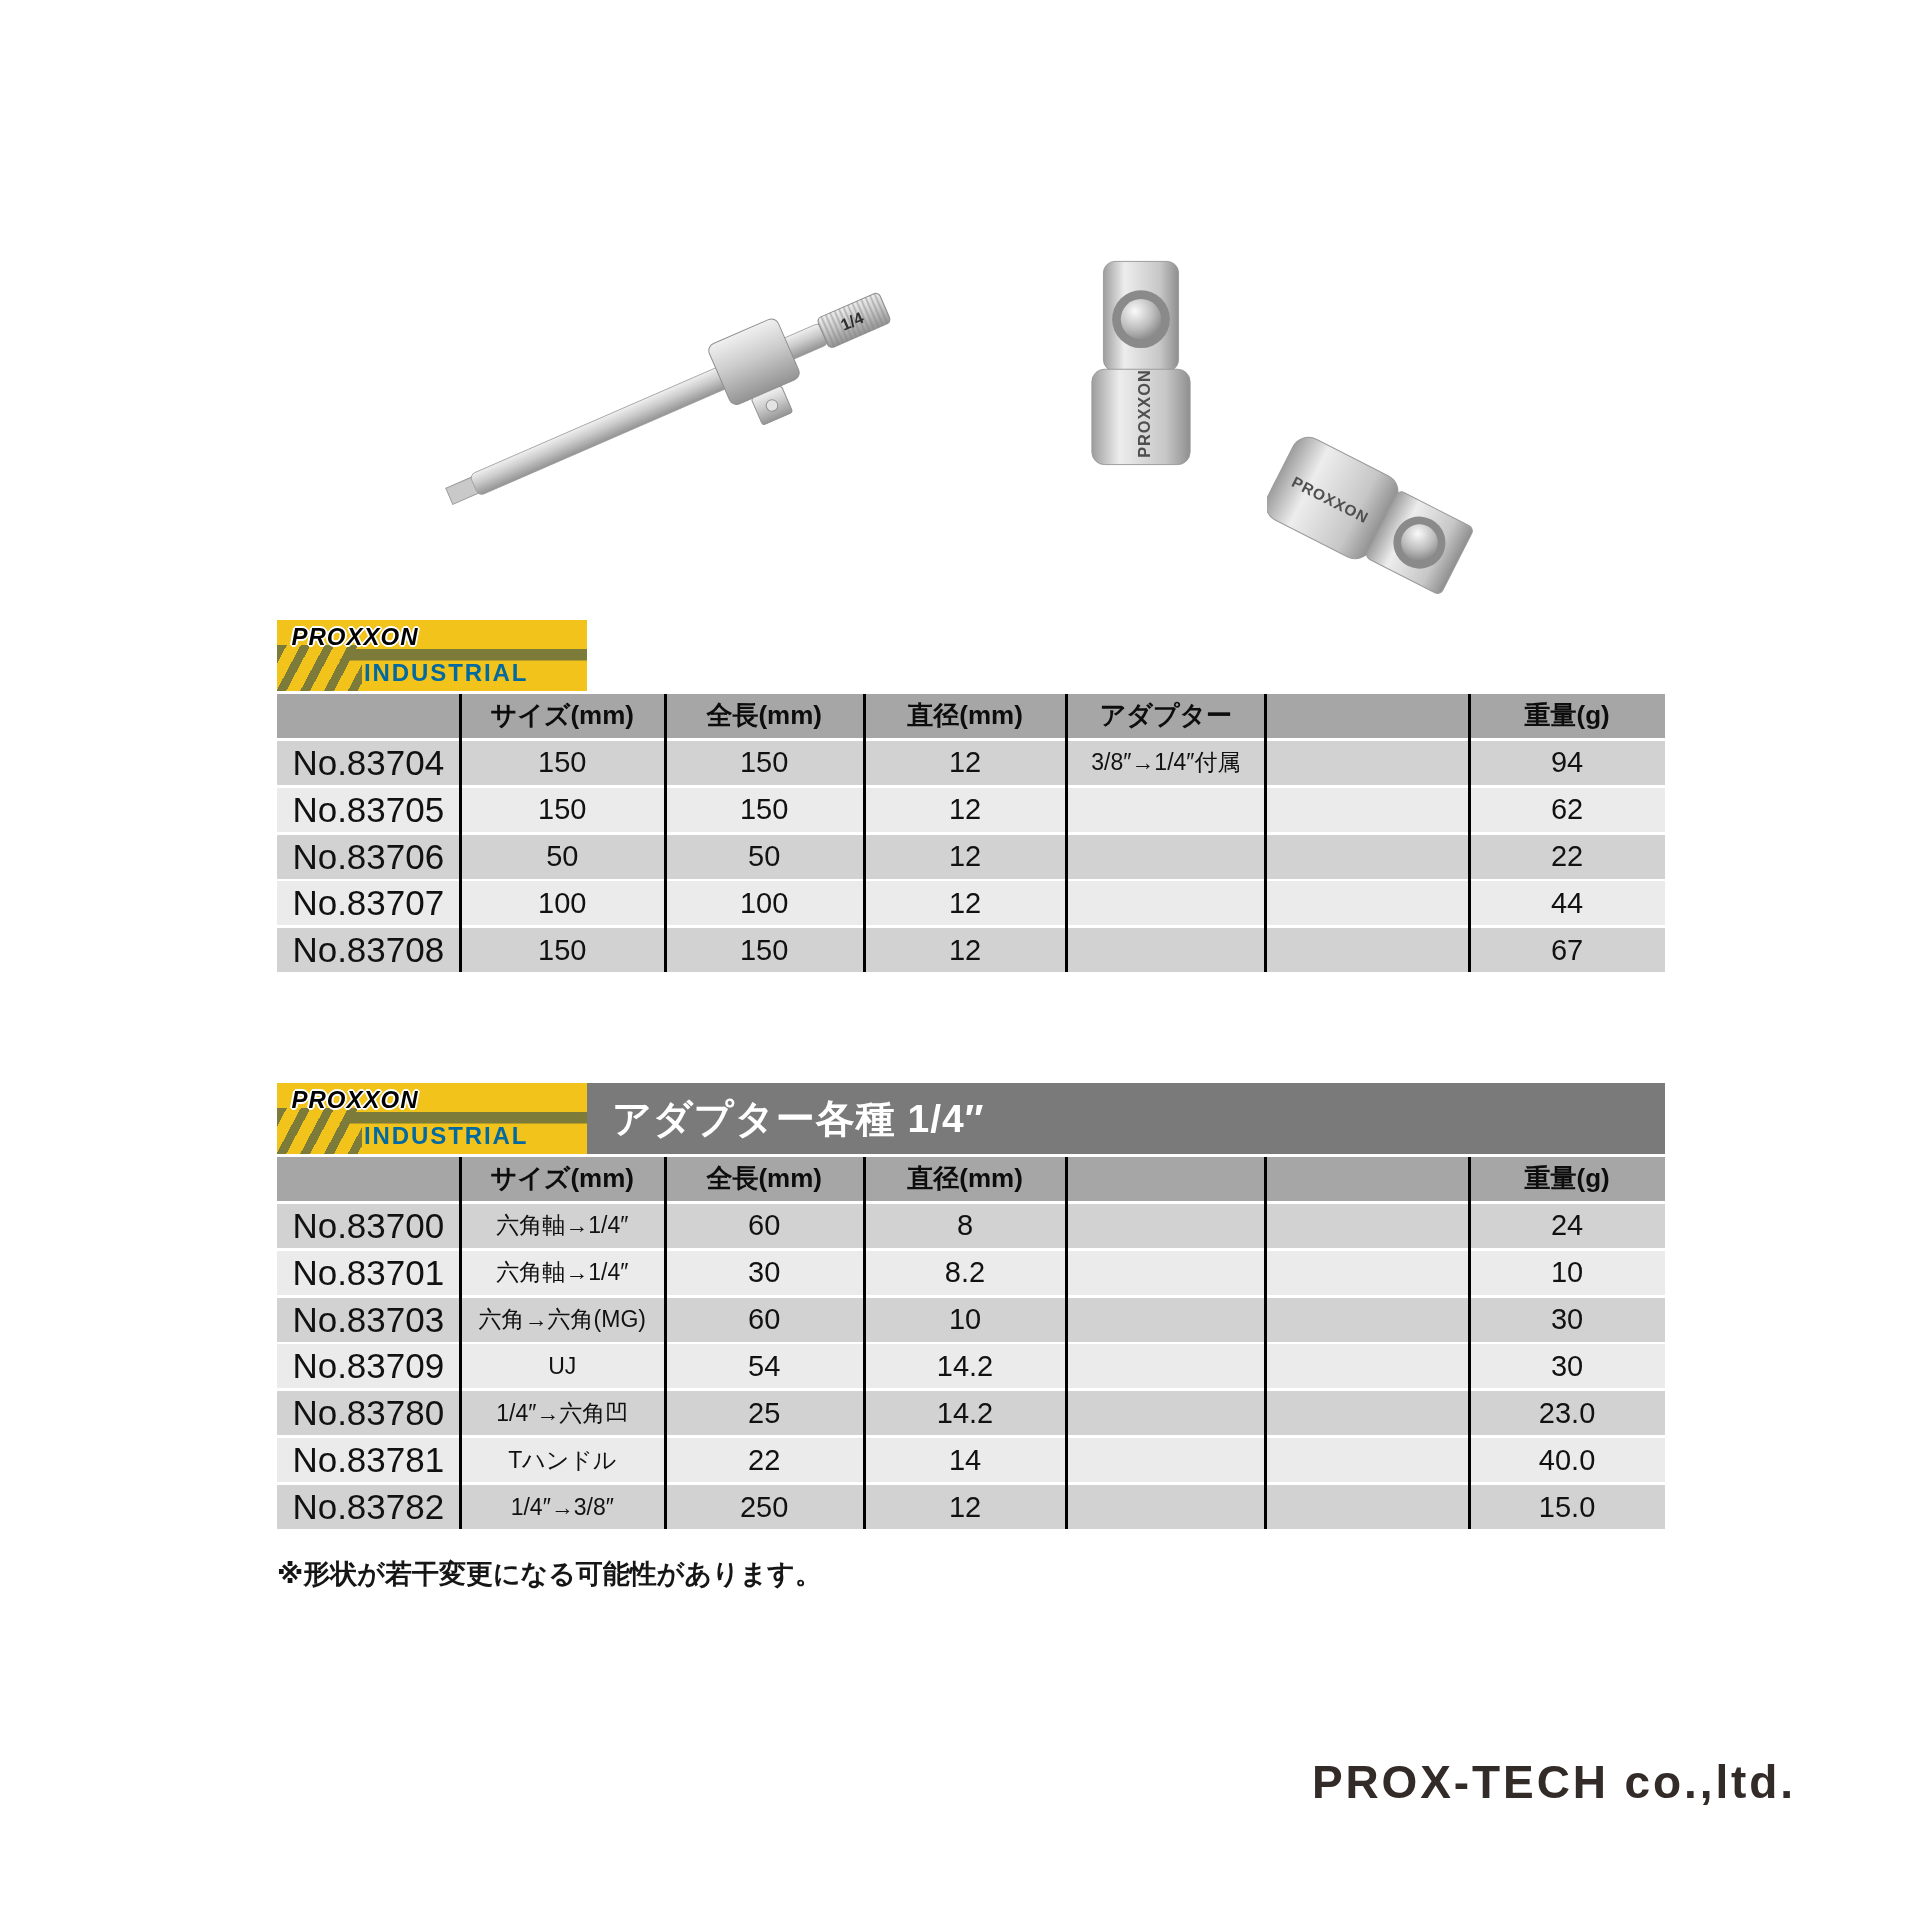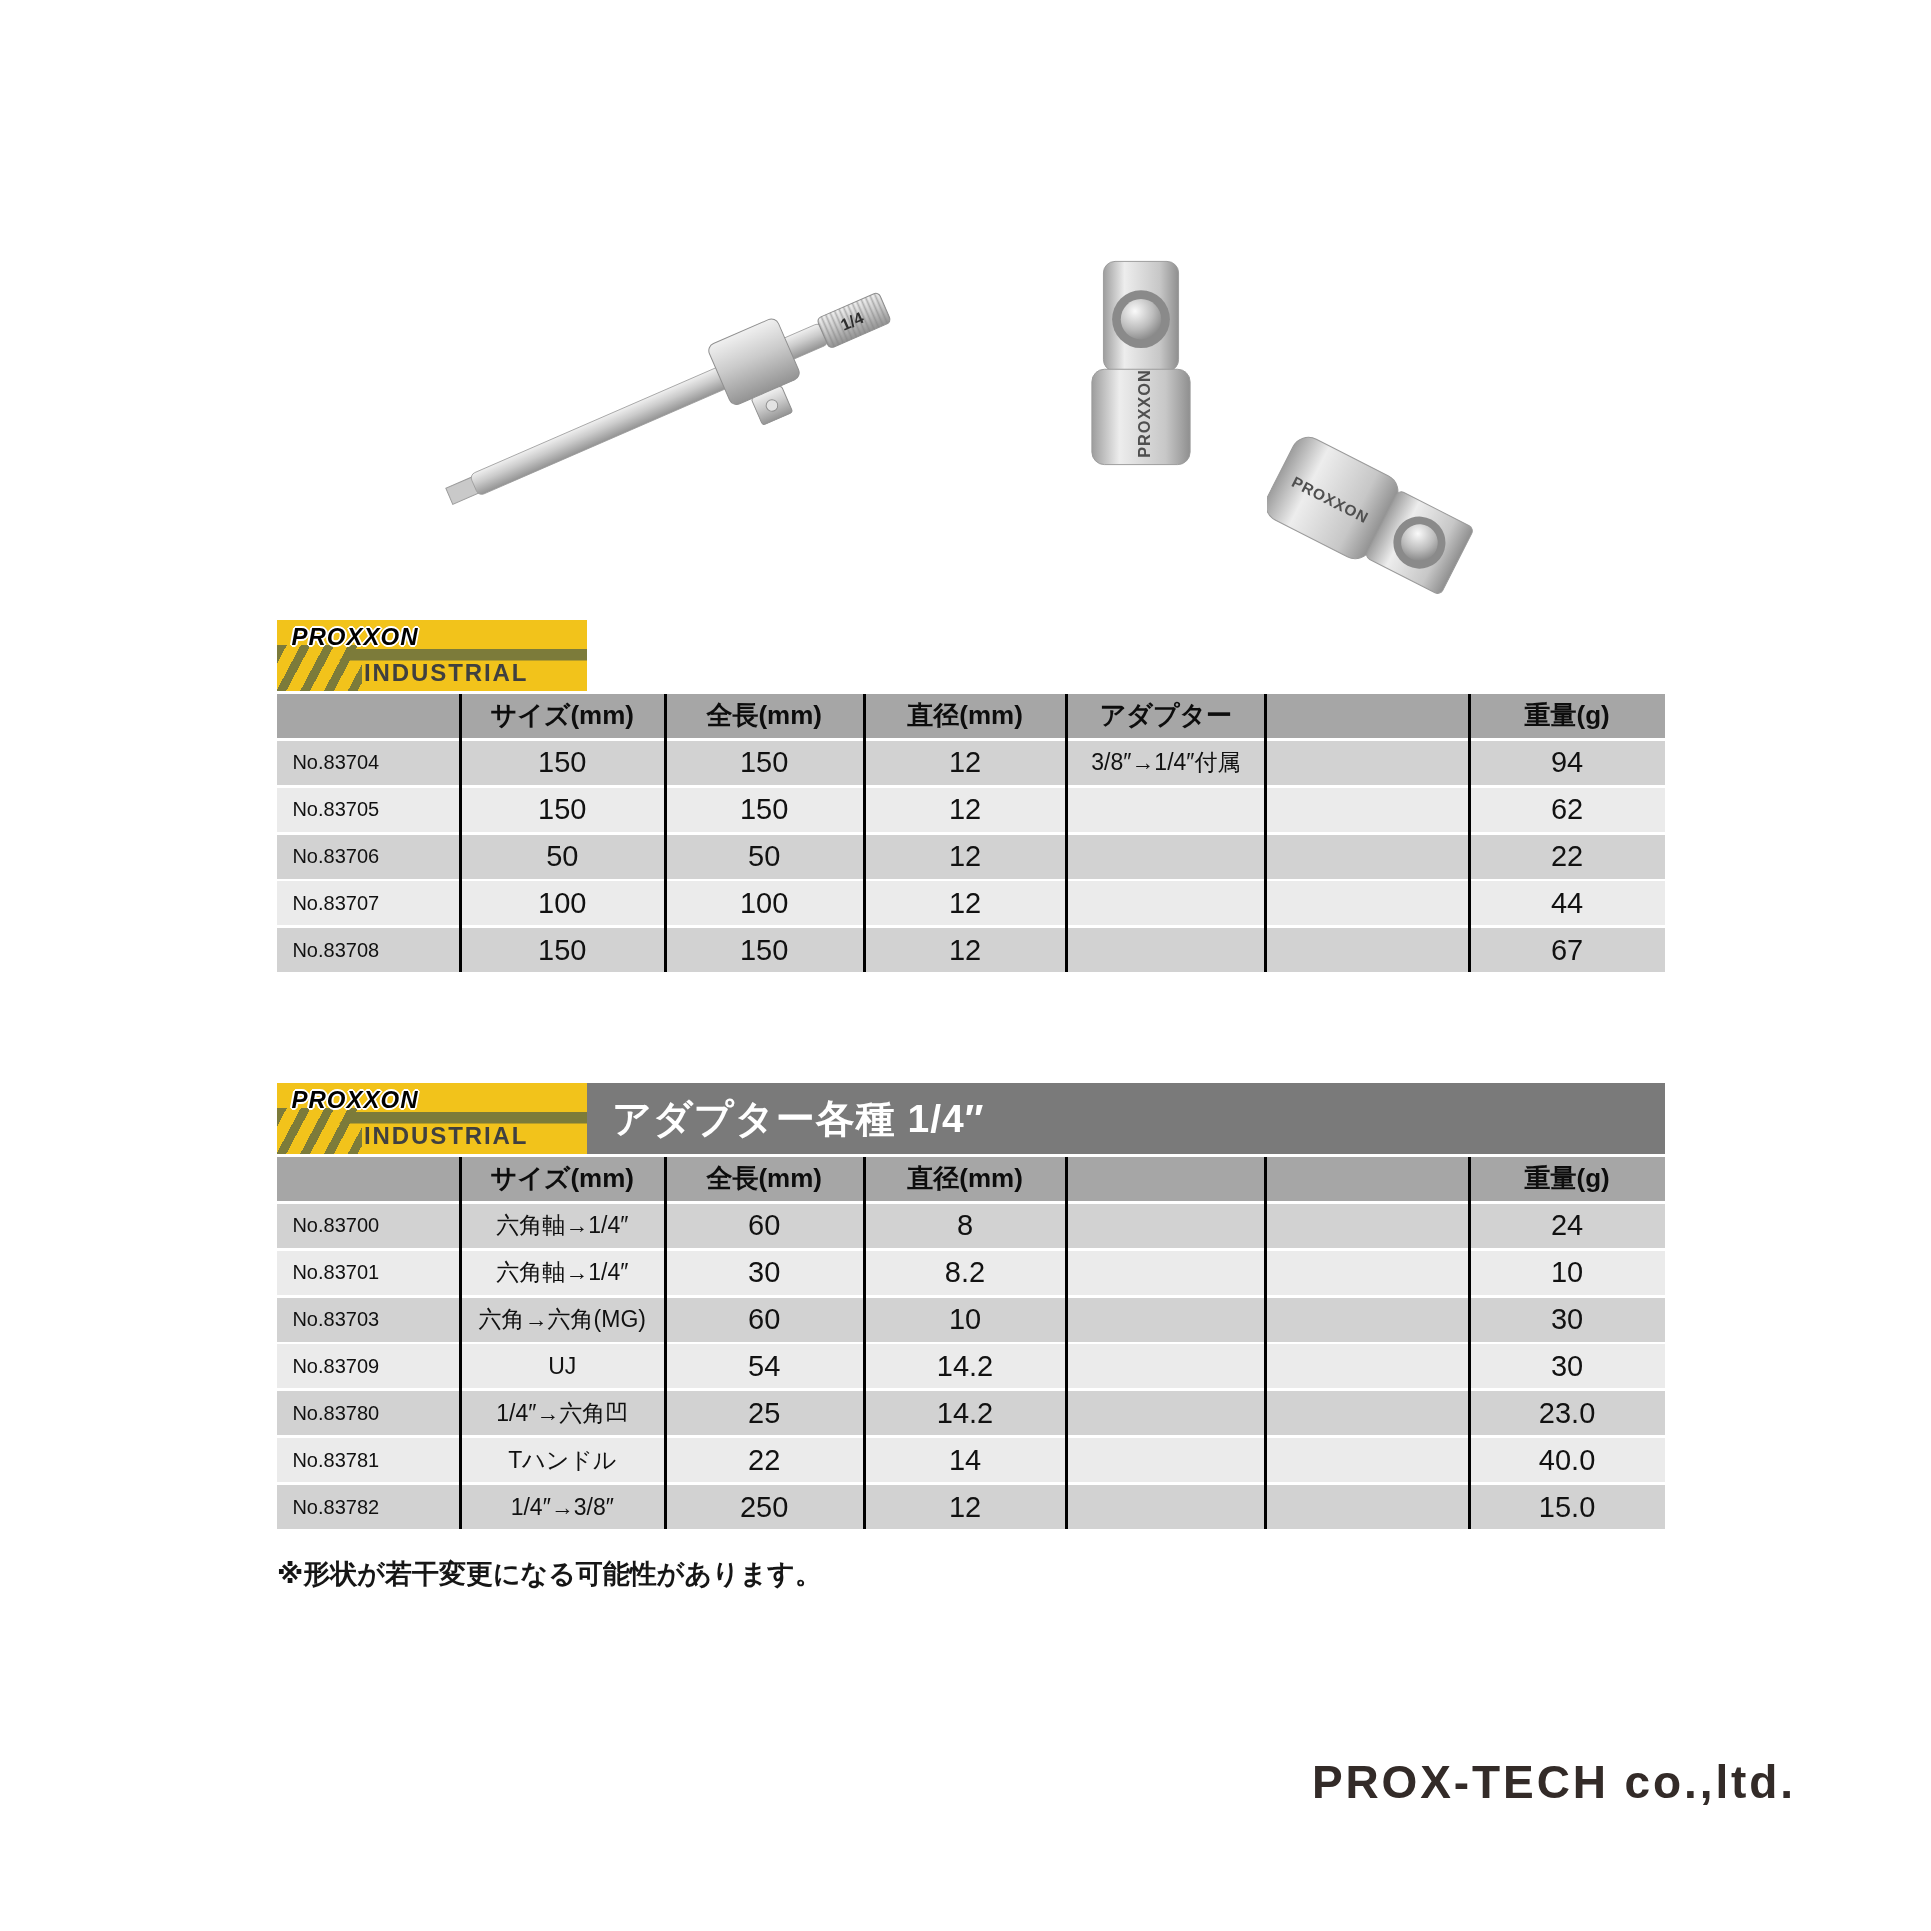--- a/index.html
+++ b/index.html
@@ -17,35 +17,35 @@
   .table-title-row{display:flex;height:71px;}
   .logo{flex:0 0 310px;width:310px;height:71px;background:#F2C31B;position:relative;overflow:hidden;}
   .logo-brand{position:absolute;top:2.9px;left:14.5px;font-size:24px;font-weight:800;font-style:italic;
               color:#000;letter-spacing:1px;
               text-shadow:-1.9px 0 #fff,1.9px 0 #fff,0 -1.9px #fff,0 1.9px #fff,
                           -1px -1px #fff,1px 1px #fff,-1px 1px #fff,1px -1px #fff;}
   .logo-band{position:absolute;top:29px;left:62px;right:0;height:11.6px;background:#7C7B3A;
              clip-path:polygon(13.5px 0,100% 0,100% 100%,0 100%);}
   .logo-stripes{position:absolute;top:25px;left:0;width:85px;height:46px;
              background:repeating-linear-gradient(118deg,#7C7B3A 0 8.7px,rgba(0,0,0,0) 8.7px 21px);}
-  .logo-sub{position:absolute;top:39px;left:87px;font-size:24px;font-weight:800;color:#404040;letter-spacing:1.9px;}
+  .logo-sub{position:absolute;top:39px;left:87px;font-size:24px;font-weight:800;color:#0369a1;letter-spacing:1.9px;}
   .table-title-bar{flex:1;background:#7A7A7A;display:flex;align-items:center;padding-left:25px;}
   .table-title-text{color:#fff;font-size:39px;font-weight:bold;letter-spacing:1px;white-space:nowrap;}
 
   .table-grid{position:relative;margin-top:2.9px;}
   .trow{display:flex;height:44px;margin-bottom:2.9px;}
   .trow:last-of-type{margin-bottom:0;}
   .thead{background:#A6A6A6;}
   .odd{background:#D2D2D2;}
   .even{background:#EBEBEB;}
   .tcell{box-sizing:border-box;display:flex;align-items:center;justify-content:center;white-space:nowrap;overflow:hidden;}
   .hcell{font-weight:bold;font-size:26px;color:#0d0d0d;}
   .num{font-size:29px;}
   .small{font-size:23px;}
-  .c0{justify-content:flex-start;padding-left:15.4px;font-size:20px;}
+  .c0{justify-content:flex-start;padding-left:15.4px;font-size:35px;}
   .vline{position:absolute;top:0;bottom:0;width:2.9px;background:#000;}
 
   
   .note{position:absolute;left:277px;width:1403px;top:1556px;text-align:left;
         font-size:27px;font-weight:bold;color:#161616;}
   .footer{position:absolute;right:135px;top:1755px;font-size:46px;font-weight:800;
           color:#332B28;letter-spacing:2.9px;}
 </style>
 </head>
 <body>

